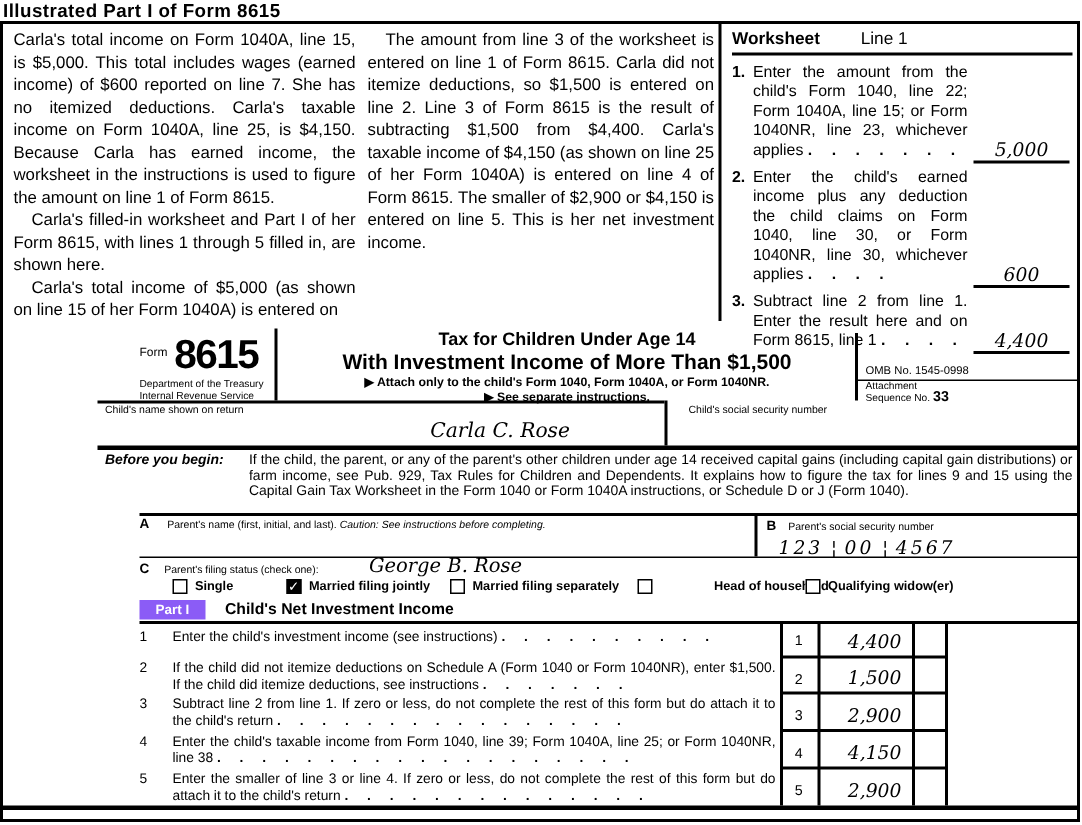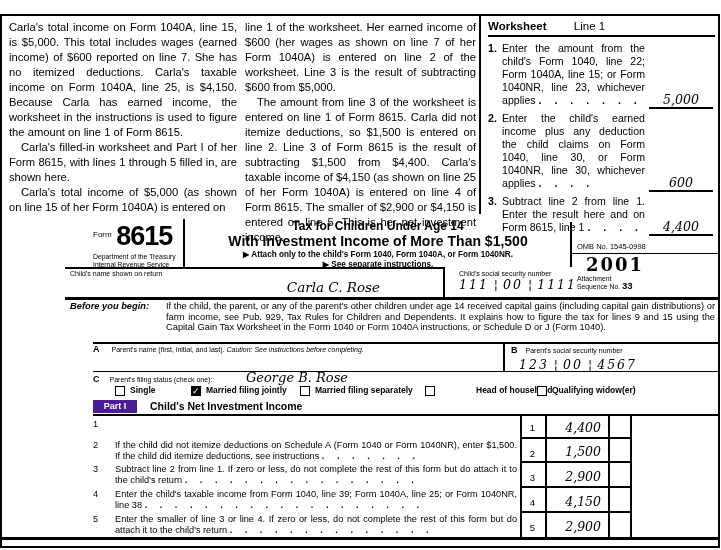--- a/index.html
+++ b/index.html
@@ -66,41 +66,41 @@
   .rowB .ssn { display:block; margin-top:2px; padding-left:8px; }
 
   .rowC-cap { left:93px; top:374px; font-size:7px; }
   .rowC-cap b { font-size:9px; padding-right:10px; }
   .cbrow { top:385px; height:12px; }
   .cb { position:absolute; top:1px; width:10px; height:10px; border:1.6px solid #000; background:#fff; }
   .cb.checked { background:#000; }
   .cb.checked::after { content:"\2713"; color:#fff; font-size:9px; position:absolute; left:0px; top:-1px; }
   .cb-label { position:absolute; top:0; font-size:8.5px; font-weight:bold; white-space:nowrap; }
 
-  .part1-bar { left:93px; top:400px; width:44px; height:13px; background:#4c1d95; color:#fff; font-size:9px; font-weight:bold; text-align:center; line-height:13px; }
+  .part1-bar { left:93px; top:400px; width:44px; height:13px; background:#8b5cf6; color:#fff; font-size:9px; font-weight:bold; text-align:center; line-height:13px; }
   .part1-title { left:150px; top:400px; font-size:10.5px; font-weight:bold; }
   .line-desc { position:absolute; left:115px; width:402px; font-size:9.2px; line-height:11.4px; text-align:justify; }
   .line-no { position:absolute; left:93px; width:14px; font-size:9.2px; }
   .cell-no { position:absolute; left:520px; width:25px; text-align:center; font-size:9.5px; }
   .cell-amt { position:absolute; left:545px; width:60px; text-align:right; padding-right:4px; font-family:"DejaVu Serif", serif; font-style:italic; font-size:12.5px; }
 </style>
 </head>
 <body>
 
 <div class="page">
 
+  <div class="abs page-title">Illustrated Part I of Form 8615</div>
   <div class="abs outer-box"></div>
 
   <div class="abs col col1">
     <p>Carla's total income on Form 1040A, line 15, is $5,000. This total includes wages (earned income) of $600 reported on line 7. She has no itemized deductions. Carla's taxable income on Form 1040A, line 25, is $4,150. Because Carla has earned income, the worksheet in the instructions is used to figure the amount on line 1 of Form 8615.</p>
     <p class="ind">Carla's filled-in worksheet and Part I of her Form 8615, with lines 1 through 5 filled in, are shown here.</p>
     <p class="ind">Carla's total income of $5,000 (as shown on line 15 of her Form 1040A) is entered on</p>
   </div>
   <div class="abs col col2">
-    <p>line 1 of the worksheet. Her earned income of $600 (her wages as shown on line 7 of her Form 1040A) is entered on line 2 of the worksheet. Line 3 is the result of subtracting $600 from $5,000.</p>
     <p class="ind">The amount from line 3 of the worksheet is entered on line 1 of Form 8615. Carla did not itemize deductions, so $1,500 is entered on line 2. Line 3 of Form 8615 is the result of subtracting $1,500 from $4,400. Carla's taxable income of $4,150 (as shown on line 25 of her Form 1040A) is entered on line 4 of Form 8615. The smaller of $2,900 or $4,150 is entered on line 5. This is her net investment income.</p>
   </div>
 
   <div class="abs ws">
     <div class="ws-head">
       <span class="t">Worksheet</span>
       <span class="s">Line 1</span>
     </div>
     <div class="ws-item">
       <span class="ws-num">1.</span>
@@ -132,38 +132,34 @@
   </div>
   <div class="abs vline" style="left:183px; top:219px; height:48px;"></div>
   <div class="abs ftitle">
     <div class="t1">Tax for Children Under Age 14</div>
     <div class="t2">With Investment Income of More Than $1,500</div>
     <div class="n1">▶ Attach only to the child's Form 1040, Form 1040A, or Form 1040NR.</div>
     <div class="n2">▶ See separate instructions.</div>
   </div>
   <div class="abs omb">
     <div class="o">OMB No. 1545-0998</div>
-    <div class="y">2001</div>
     <div class="a">
       <span>Attachment</span><br>
       <span>Sequence No.</span>
       <b>33</b>
     </div>
   </div>
 
   <div class="abs hline" style="left:65px; top:267px; width:378px; height:2px;"></div>
   <div class="abs childname-label">Child's name shown on return</div>
   <div class="abs childname">
     <span class="hand">Carla C. Rose</span>
   </div>
   <div class="abs ssnbox">
     <div class="lbl">Child's social security number</div>
-    <div class="ssn hand">
-      <span class="ssn-part">111</span><span class="ssn-part">00</span><span class="ssn-part">1111</span>
-    </div>
   </div>
   <div class="abs hline" style="left:65px; top:297px; width:653px; height:2.5px;"></div>
 
   <div class="abs before-label">Before you begin:</div>
   <div class="abs before-text">If the child, the parent, or any of the parent's other children under age 14 received capital gains (including capital gain distributions) or farm income, see Pub. 929, Tax Rules for Children and Dependents. It explains how to figure the tax for lines 9 and 15 using the Capital Gain Tax Worksheet in the Form 1040 or Form 1040A instructions, or Schedule D or J (Form 1040).</div>
   <div class="abs hline" style="left:93px; top:342px; width:625px; height:2px;"></div>
 
   <div class="abs rowA">
     <div class="cap">
       <b>A</b><span>Parent's name (first, initial, and last). </span><i>Caution: See instructions before completing.</i>
@@ -204,20 +200,21 @@
   <div class="abs vline" style="left:545px; top:414px; height:123px;"></div>
   <div class="abs vline" style="left:608px; top:414px; height:123px;"></div>
   <div class="abs vline" style="left:630px; top:414px; height:123px;"></div>
   <div class="abs hline" style="left:520px; top:437px; width:111px; height:1.5px;"></div>
   <div class="abs hline" style="left:520px; top:461px; width:111px; height:1.5px;"></div>
   <div class="abs hline" style="left:520px; top:486px; width:111px; height:1.5px;"></div>
   <div class="abs hline" style="left:520px; top:511px; width:111px; height:1.5px;"></div>
   <div class="abs hline" style="left:2px; top:537px; width:716px; height:2.5px;"></div>
 
   <div class="line-no" style="top:419px;">1</div>
+  <div class="line-desc" style="top:419px;"><span>Enter the child's investment income (see instructions)</span> <span class="dots">. . . . . . . . . .</span></div>
   <div class="cell-no" style="top:422px;">1</div>
   <div class="cell-amt" style="top:420px;">4,400</div>
 
   <div class="line-no" style="top:440px;">2</div>
   <div class="line-desc" style="top:440px;"><span>If the child did not itemize deductions on Schedule A (Form 1040 or Form 1040NR), enter $1,500. If the child did itemize deductions, see instructions</span> <span class="dots">. . . . . . .</span></div>
   <div class="cell-no" style="top:448px;">2</div>
   <div class="cell-amt" style="top:444px;">1,500</div>
 
   <div class="line-no" style="top:464px;">3</div>
   <div class="line-desc" style="top:464px;"><span>Subtract line 2 from line 1. If zero or less, do not complete the rest of this form but do attach it to the child's return</span> <span class="dots">. . . . . . . . . . . . . . . .</span></div>

